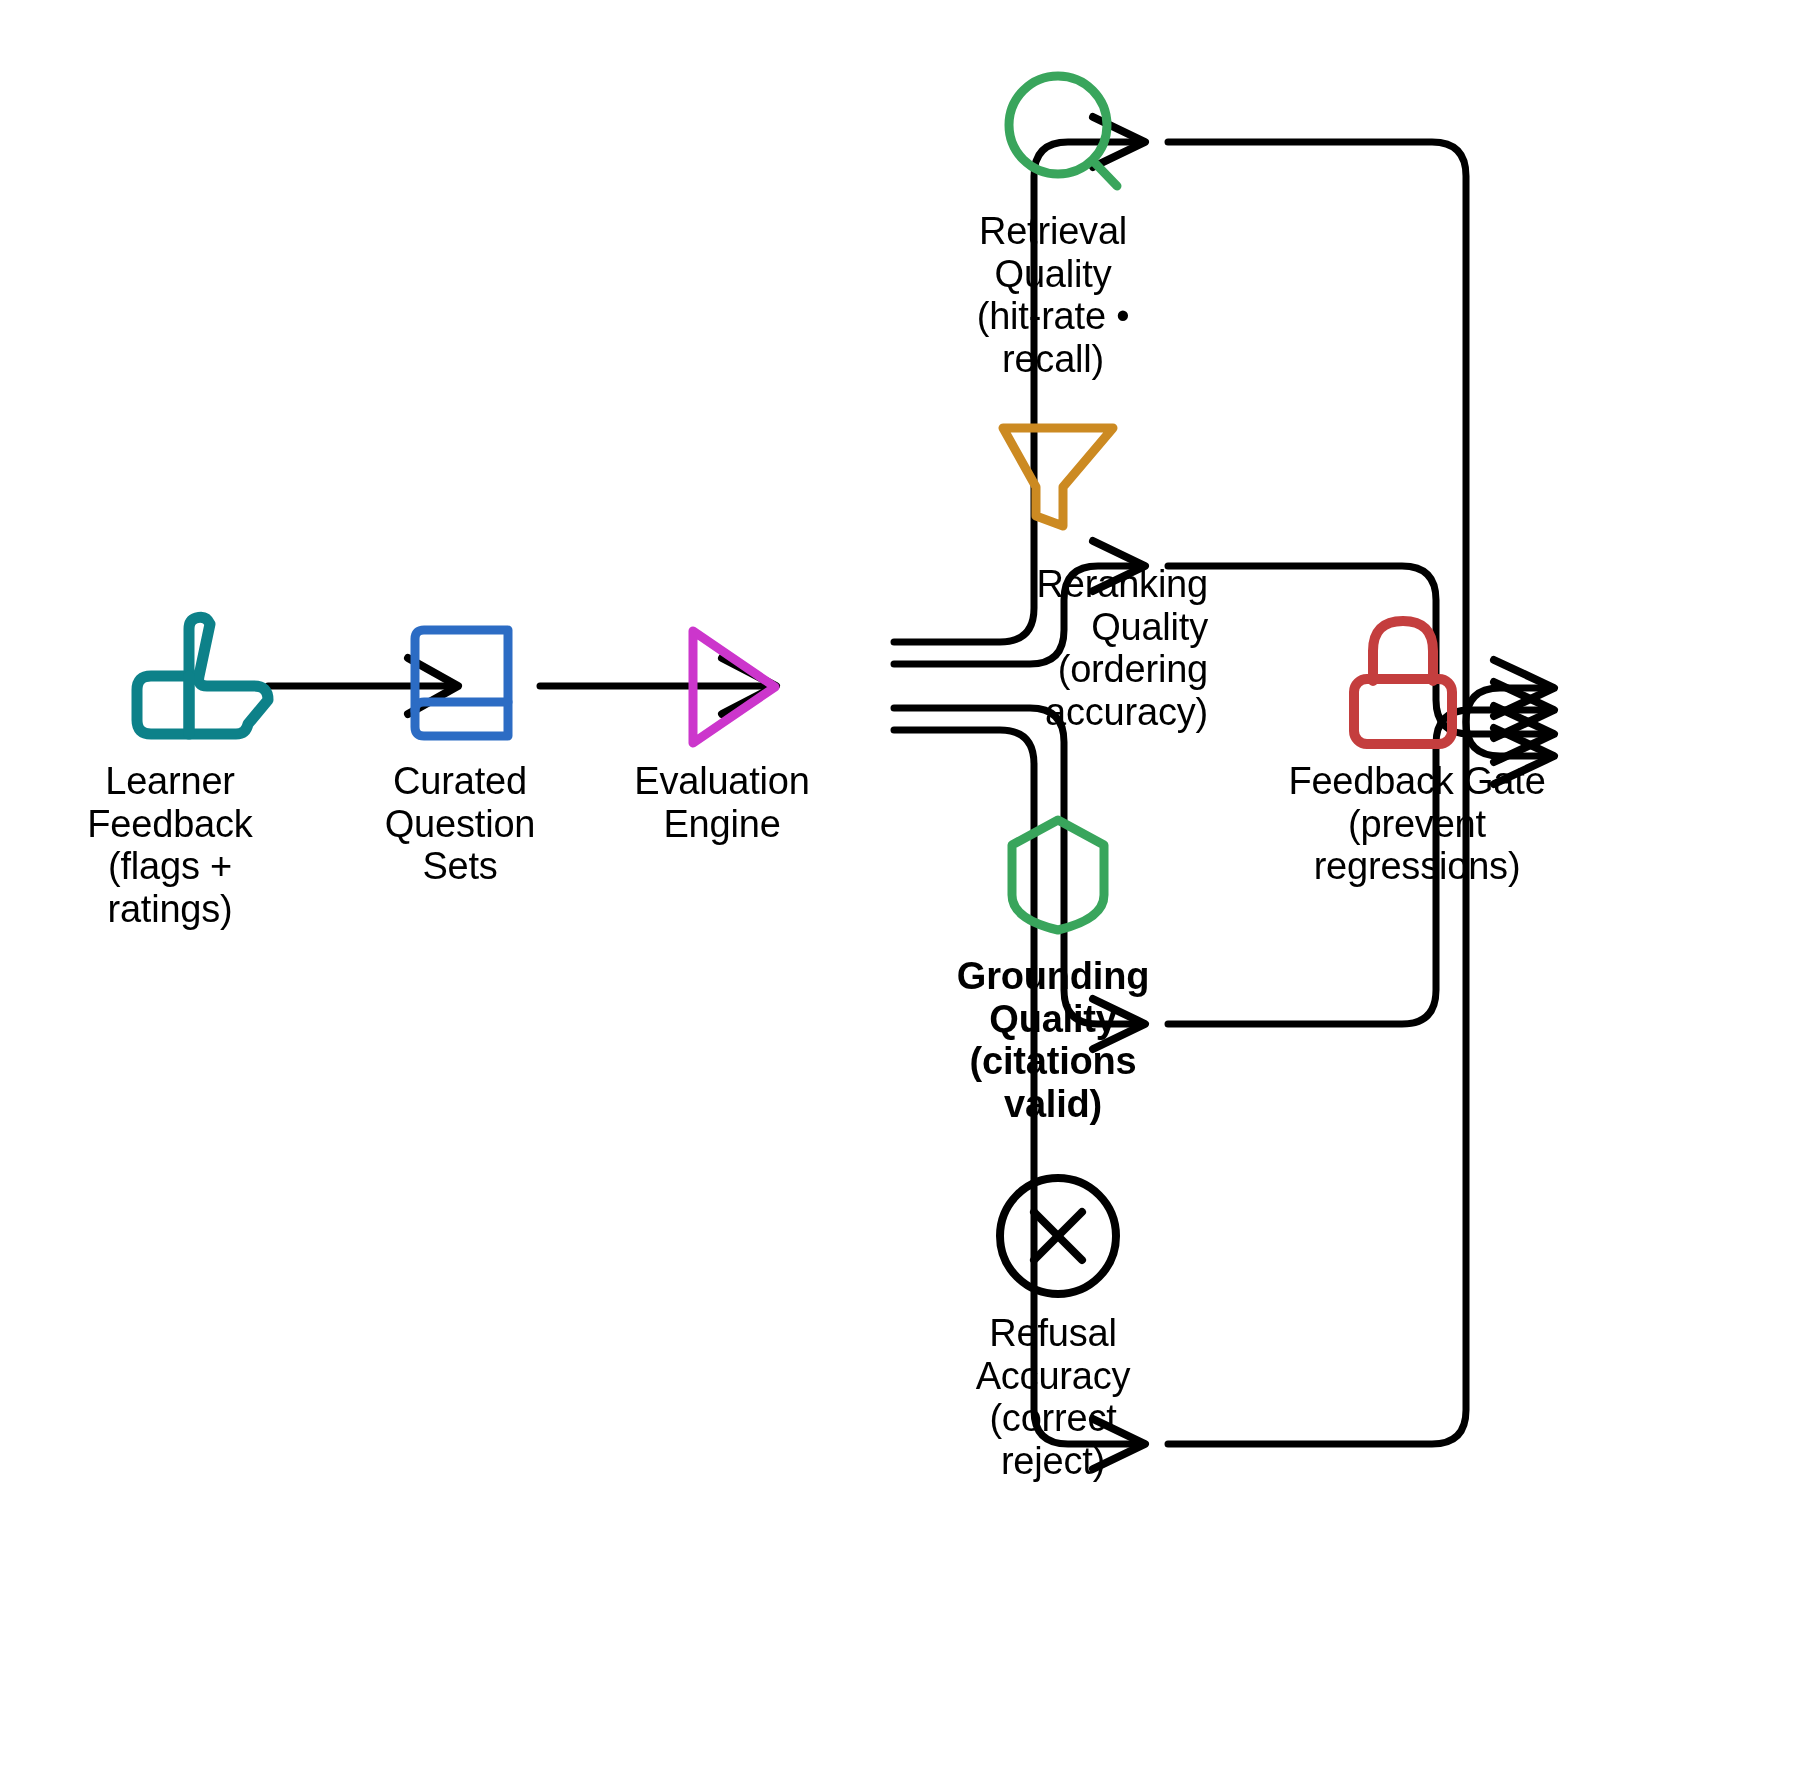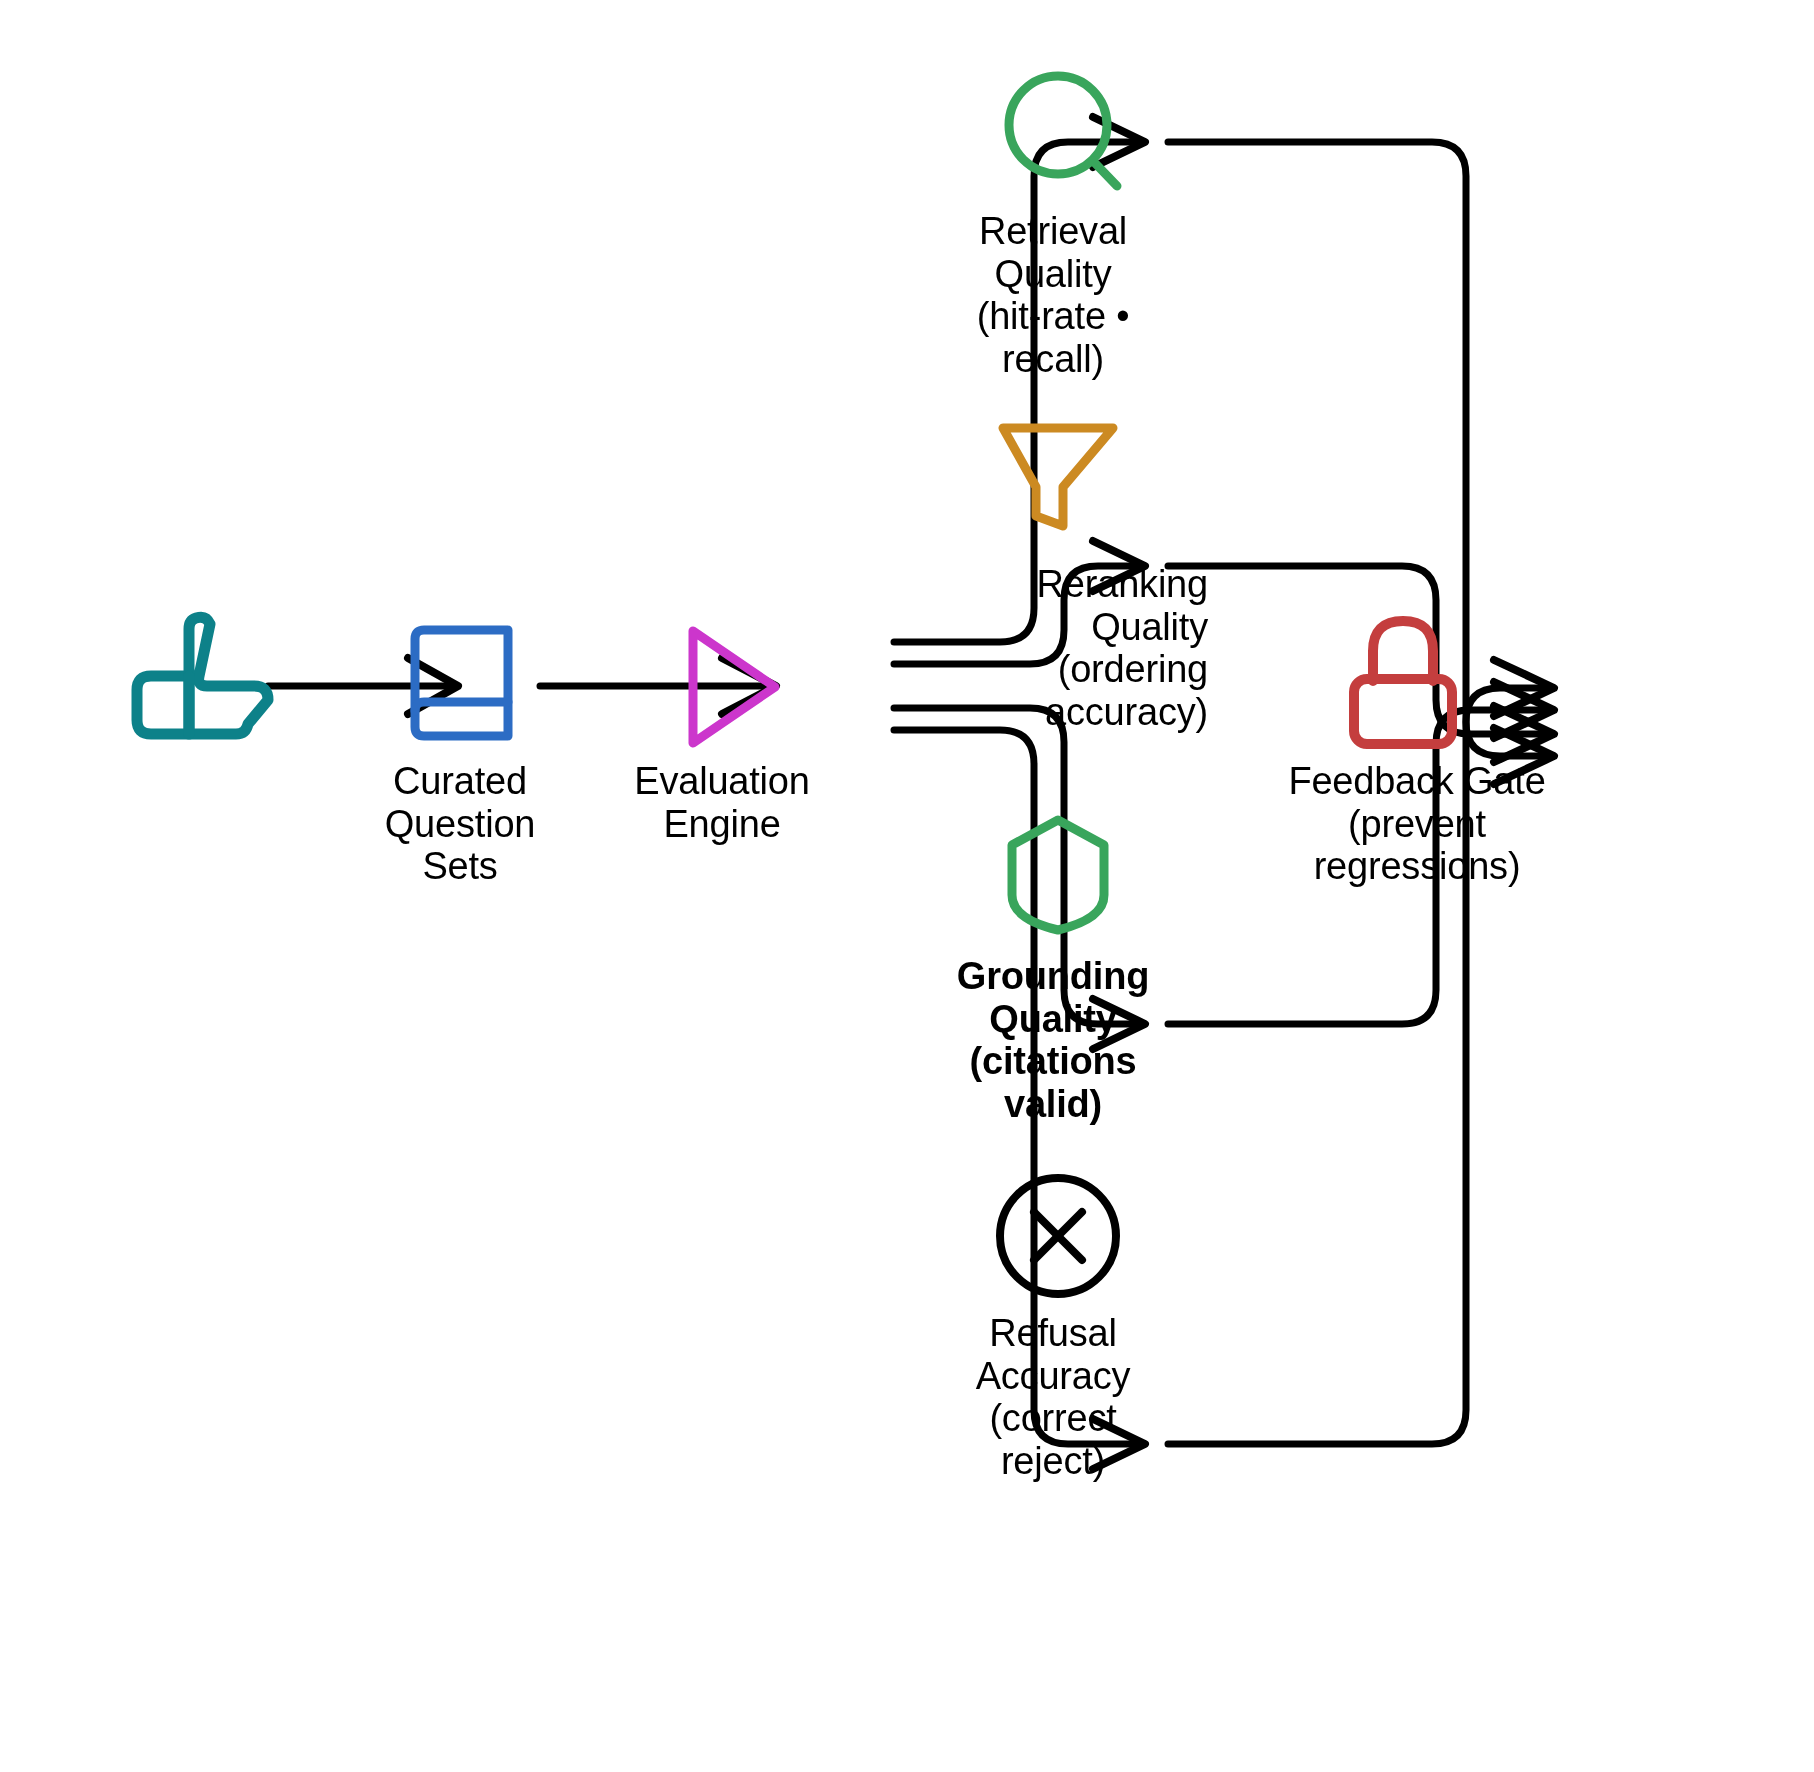--- a/index.html
+++ b/index.html
@@ -141,20 +141,24 @@
       <path d="M 1034 1212 L 1082 1260"></path>
       <path d="M 1082 1212 L 1034 1260"></path>
     </g>
 
     <g fill="none" stroke="#c43e3e" stroke-width="10" stroke-linejoin="round" stroke-linecap="round">
       <path d="M 1373 681 L 1373 651 Q 1373 621 1403 621 Q 1433 621 1433 651 L 1433 681"></path>
       <rect x="1354" y="679" width="98" height="65" rx="13"></rect>
     </g>
   </svg>
 
+  <div class="node-label" style="left:20px; top:760px; width:300px;">Learner
+Feedback
+(flags +
+ratings)</div>
 
   <div class="node-label" style="left:310px; top:760px; width:300px;">Curated
 Question
 Sets</div>
 
   <div class="node-label" style="left:572px; top:760px; width:300px;">Evaluation
 Engine</div>
 
   <div class="node-label" style="left:898px; top:210px; width:310px;">Retrieval
 Quality

